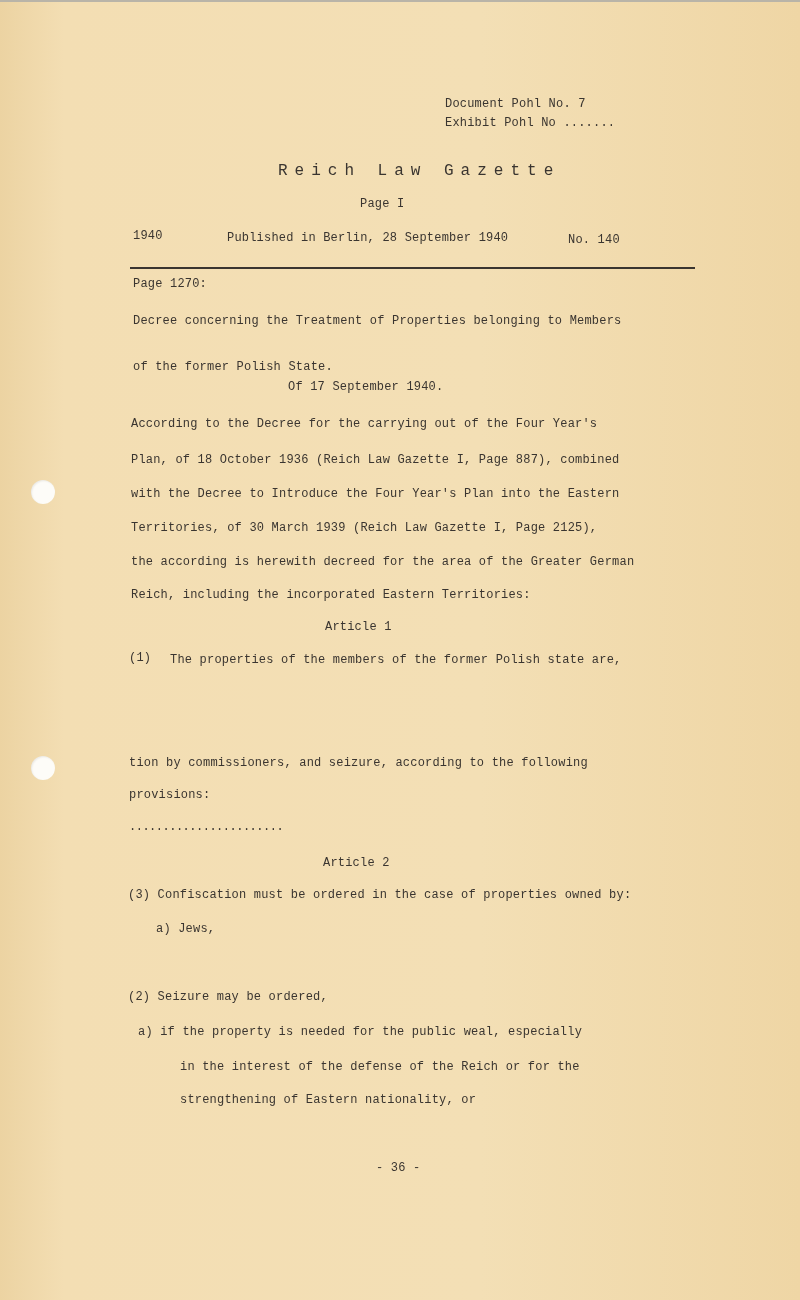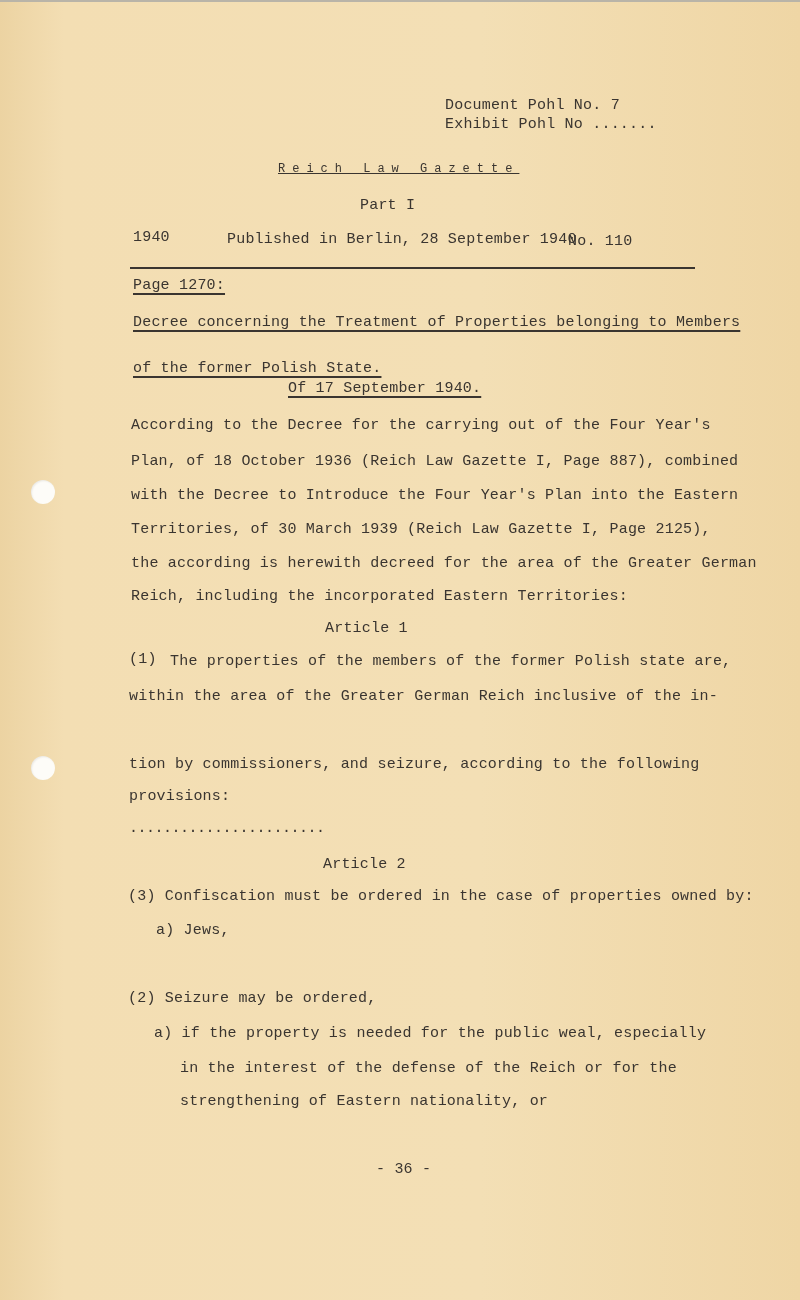--- a/index.html
+++ b/index.html
@@ -13,69 +13,68 @@
       position: relative; width: 800px; height: 1300px;
       background: linear-gradient(90deg, #ecd3a2 0%, #f3deb3 8%, #f3dfb5 60%, #efd6a5 100%);
       box-sizing: border-box;
       border-top: 2px solid #b9b4a8;
     }
     .punch-hole {
       position: absolute; left: 31px; width: 24px; height: 24px;
       border-radius: 50%; background: #fdfcf8;
       box-shadow: inset 1px 1px 2px rgba(0,0,0,0.08);
     }
-    .t { position: absolute; font-size: 15px; white-space: nowrap; letter-spacing: 0.2px; }
-    .u { text-decoration: underline; text-underline-offset: 4px; text-decoration-thickness: 1.5px; }
+    .t { position: absolute; font-size: 12px; white-space: nowrap; letter-spacing: 0.2px; }
+    .u { text-underline-offset: 4px; text-decoration-thickness: 1.5px; }
     .rule {
       position: absolute; left: 130px; width: 565px; height: 2px;
       background: #3a3530; top: 265px;
     }
-    .spaced { letter-spacing: 7px; font-size: 12px; text-decoration: underline; }
+    .spaced { letter-spacing: 7px; font-size: 16px; }
   </style>
 </head>
 <body>
 
 <div class="page">
   <div class="punch-hole" style="top:478px"></div>
   <div class="punch-hole" style="top:754px"></div>
 
   <div class="t" style="left:445px;top:95px">Document Pohl No. 7</div>
   <div class="t" style="left:445px;top:114px">Exhibit Pohl No .......</div>
 
   <div class="t spaced" style="left:278px;top:160px">Reich Law Gazette</div>
-  <div class="t" style="left:360px;top:195px">Part I</div>
+  <div class="t" style="left:360px;top:195px">Page I</div>
 
   <div class="t" style="left:133px;top:227px">1940</div>
   <div class="t" style="left:227px;top:229px">Published in Berlin, 28 September 1940</div>
-  <div class="t" style="left:568px;top:231px">No. 110</div>
+  <div class="t" style="left:568px;top:231px">No. 140</div>
 
   <div class="rule"></div>
 
   <div class="t u" style="left:133px;top:275px">Page 1270:</div>
   <div class="t u" style="left:133px;top:312px">Decree concerning the Treatment of Properties belonging to Members</div>
   <div class="t u" style="left:133px;top:358px">of the former Polish State.</div>
   <div class="t u" style="left:288px;top:378px">Of 17 September 1940.</div>
 
   <div class="t" style="left:131px;top:415px">According to the Decree for the carrying out of the Four Year's</div>
   <div class="t" style="left:131px;top:451px">Plan, of 18 October 1936 (Reich Law Gazette I, Page 887), combined</div>
   <div class="t" style="left:131px;top:485px">with the Decree to Introduce the Four Year's Plan into the Eastern</div>
   <div class="t" style="left:131px;top:519px">Territories, of 30 March 1939 (Reich Law Gazette I, Page 2125),</div>
   <div class="t" style="left:131px;top:553px">the according is herewith decreed for the area of the Greater German</div>
   <div class="t" style="left:131px;top:586px">Reich, including the incorporated Eastern Territories:</div>
 
   <div class="t" style="left:325px;top:618px">Article 1</div>
   <div class="t" style="left:129px;top:649px">(1)</div>
   <div class="t" style="left:170px;top:651px">The properties of the members of the former Polish state are,</div>
-  <div class="t" style="left:129px;top:686px">within the area of the Greater German Reich inclusive of the in-</div>
   <div class="t" style="left:129px;top:754px">tion by commissioners, and seizure, according to the following</div>
   <div class="t" style="left:129px;top:786px">provisions:</div>
   <div class="t" style="left:129px;top:818px;letter-spacing:-0.5px">.......................</div>
 
   <div class="t" style="left:323px;top:854px">Article 2</div>
   <div class="t" style="left:128px;top:886px">(3) Confiscation must be ordered in the case of properties owned by:</div>
   <div class="t" style="left:156px;top:920px">a) Jews,</div>
   <div class="t" style="left:128px;top:988px">(2) Seizure may be ordered,</div>
-  <div class="t" style="left:154px;top:1023px">a) if the property is needed for the public weal, especially</div>
+  <div class="t" style="left:138px;top:1023px">a) if the property is needed for the public weal, especially</div>
   <div class="t" style="left:180px;top:1058px">in the interest of the defense of the Reich or for the</div>
   <div class="t" style="left:180px;top:1091px">strengthening of Eastern nationality, or</div>
 
   <div class="t" style="left:376px;top:1159px">- 36 -</div>
 </div>
 
 </body></html>

